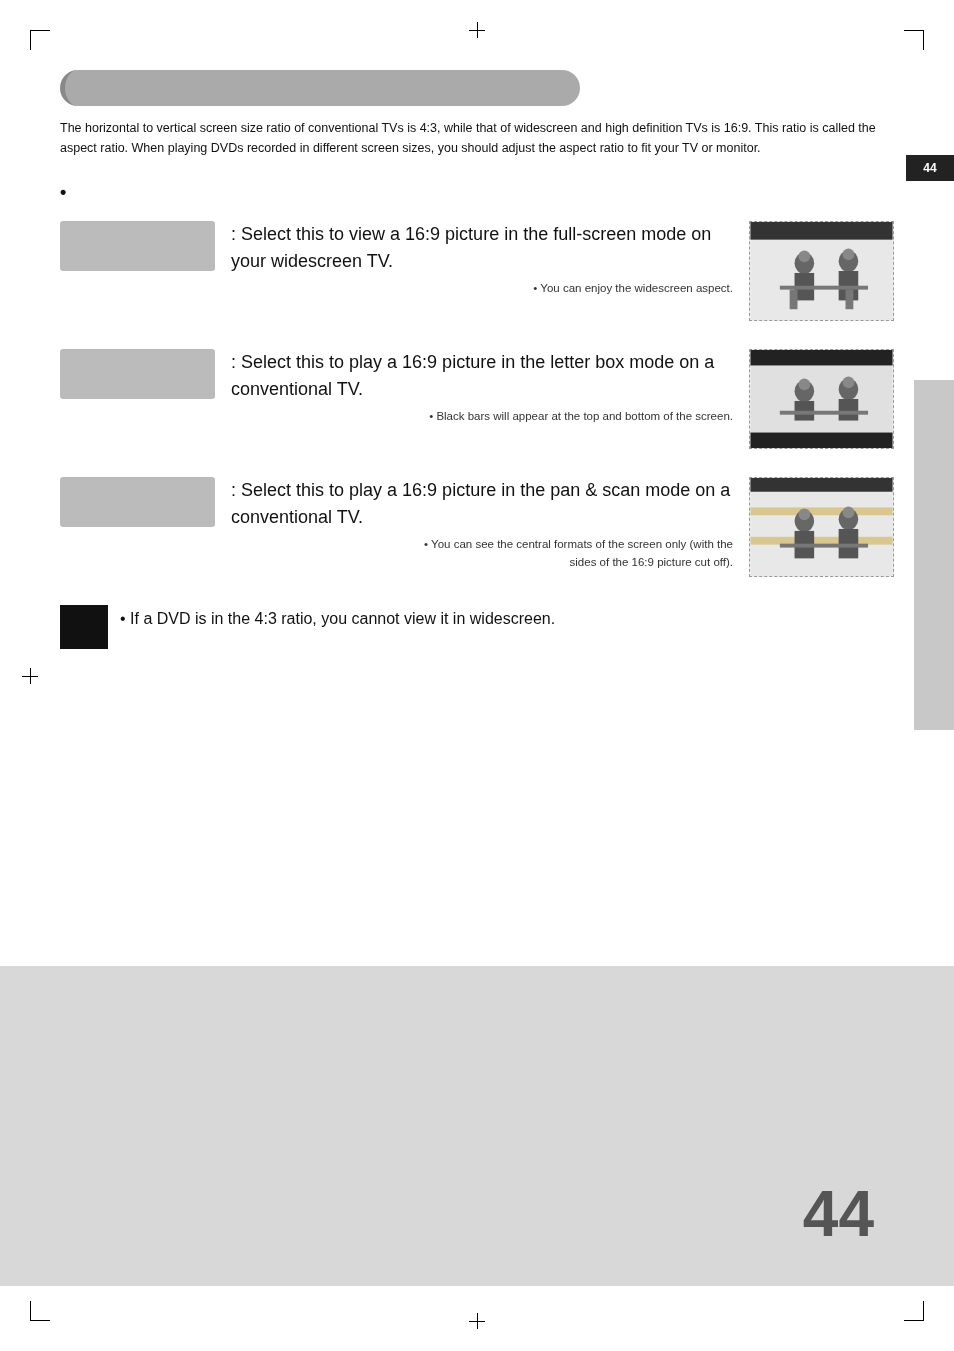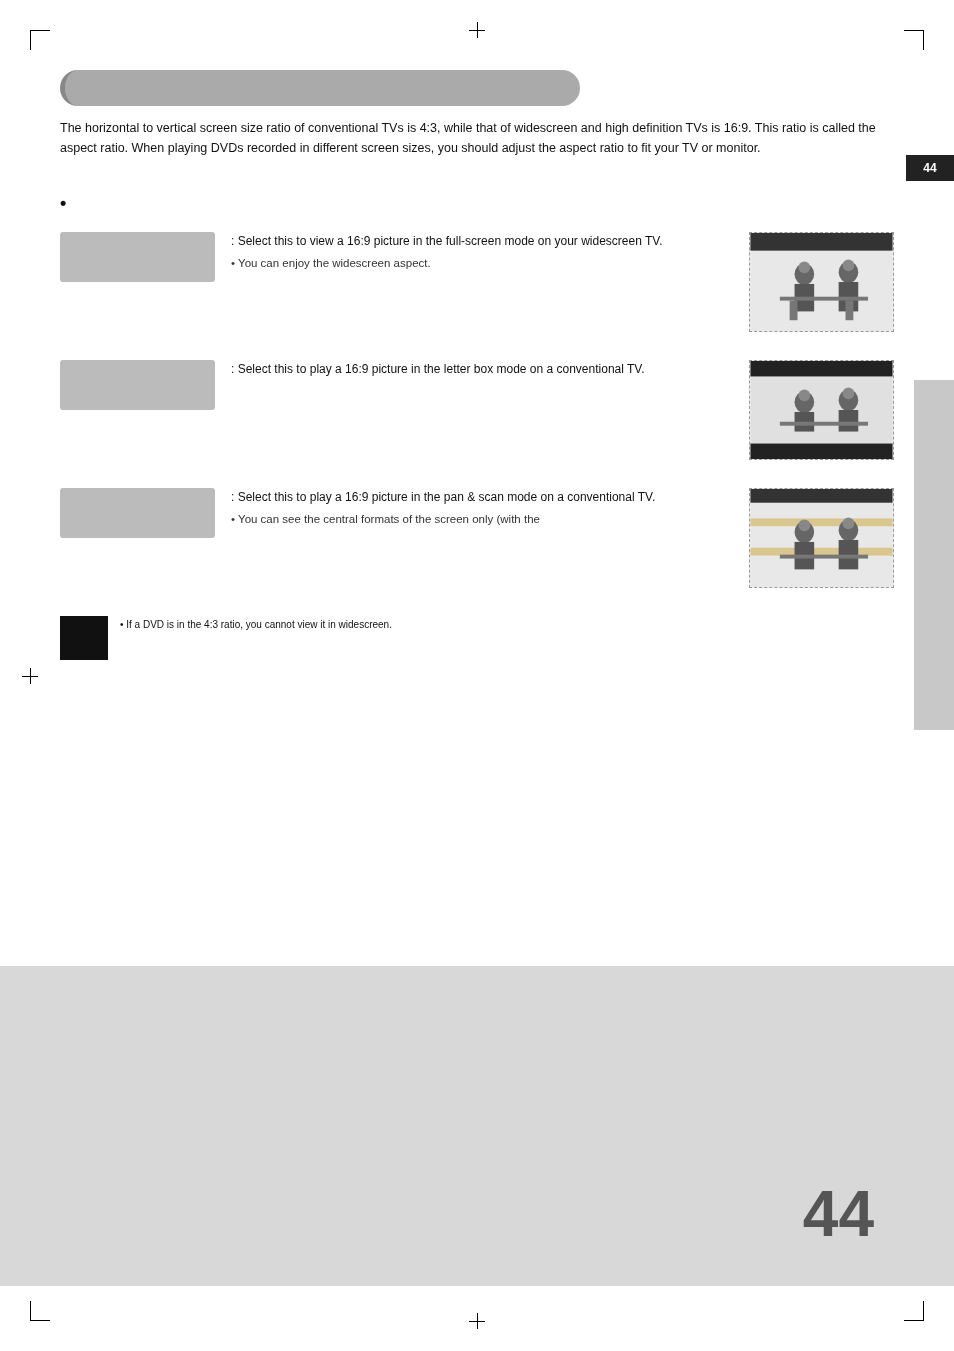--- a/index.html
+++ b/index.html
@@ -80,21 +80,21 @@
       height: 36px;
       margin-bottom: 12px;
       border-radius: 18px;
       width: 520px;
     }
 
     
     .intro-text {
       font-size: 12.5px;
       line-height: 1.6;
-      margin-bottom: 35px;
+      margin-bottom: 24px;
       color: #111;
     }
 
     
     .option-row {
       display: flex;
       align-items: flex-start;
       margin-bottom: 28px;
       gap: 16px;
     }
@@ -107,28 +107,29 @@
       border-radius: 3px;
     }
 
     .option-text {
       flex: 1;
       font-size: 12.5px;
       line-height: 1.6;
     }
 
     .option-text .main-desc {
-      font-size: 12px;
+      font-size: 18px;
       line-height: 1.5;
       margin-bottom: 4px;
     }
 
     .option-text .sub-desc {
       font-size: 11.5px;
       color: #333;
+      text-align: right;
     }
 
     
     .illustration {
       width: 145px;
       height: 100px;
       border: 1px dashed #999;
       flex-shrink: 0;
       position: relative;
       overflow: hidden;
@@ -151,21 +152,21 @@
     }
 
     .note-icon {
       background: #111;
       width: 48px;
       height: 44px;
       flex-shrink: 0;
     }
 
     .note-text {
-      font-size: 10px;
+      font-size: 16px;
       line-height: 1.7;
       color: #111;
     }
 
     
     .bottom-section {
       position: absolute;
       bottom: 65px;
       left: 0;
       right: 0;
@@ -248,20 +249,21 @@
       </svg>
     </div>
   </div>
 
   <div class="option-row">
     <div class="option-label-box"></div>
     <div class="option-text">
       <div class="main-desc">
         <span>: Select this to play a 16:9 picture in the letter box mode on a conventional TV.</span>
       </div>
+      <div class="sub-desc">• Black bars will appear at the top and bottom of the screen.</div>
     </div>
 
     <div class="illustration">
       <svg class="illus-svg" viewBox="0 0 145 100" xmlns="http://www.w3.org/2000/svg">
         <rect x="0" y="0" width="145" height="100" fill="#f5f5f5"></rect>
 
         <rect x="0" y="0" width="145" height="16" fill="#222"></rect>
         <rect x="0" y="84" width="145" height="16" fill="#222"></rect>
 
         <rect x="0" y="16" width="145" height="68" fill="#e0e0e0"></rect>
@@ -279,20 +281,21 @@
     </div>
   </div>
 
   <div class="option-row">
     <div class="option-label-box"></div>
     <div class="option-text">
       <div class="main-desc">
         <span>: Select this to play a 16:9 picture in the pan &amp; scan mode on a conventional TV.</span>
       </div>
       <div class="sub-desc">• You can see the central formats of the screen only (with the</div>
+      <div class="sub-desc">  sides of the 16:9 picture cut off).</div>
     </div>
 
     <div class="illustration">
       <svg class="illus-svg" viewBox="0 0 145 100" xmlns="http://www.w3.org/2000/svg">
         <rect x="0" y="0" width="145" height="100" fill="#e8e8e8"></rect>
 
         <rect x="0" y="0" width="145" height="14" fill="#333"></rect>
 
         <rect x="0" y="30" width="145" height="8" fill="#d4b86a" opacity="0.7"></rect>
         <rect x="0" y="60" width="145" height="8" fill="#d4b86a" opacity="0.7"></rect>

